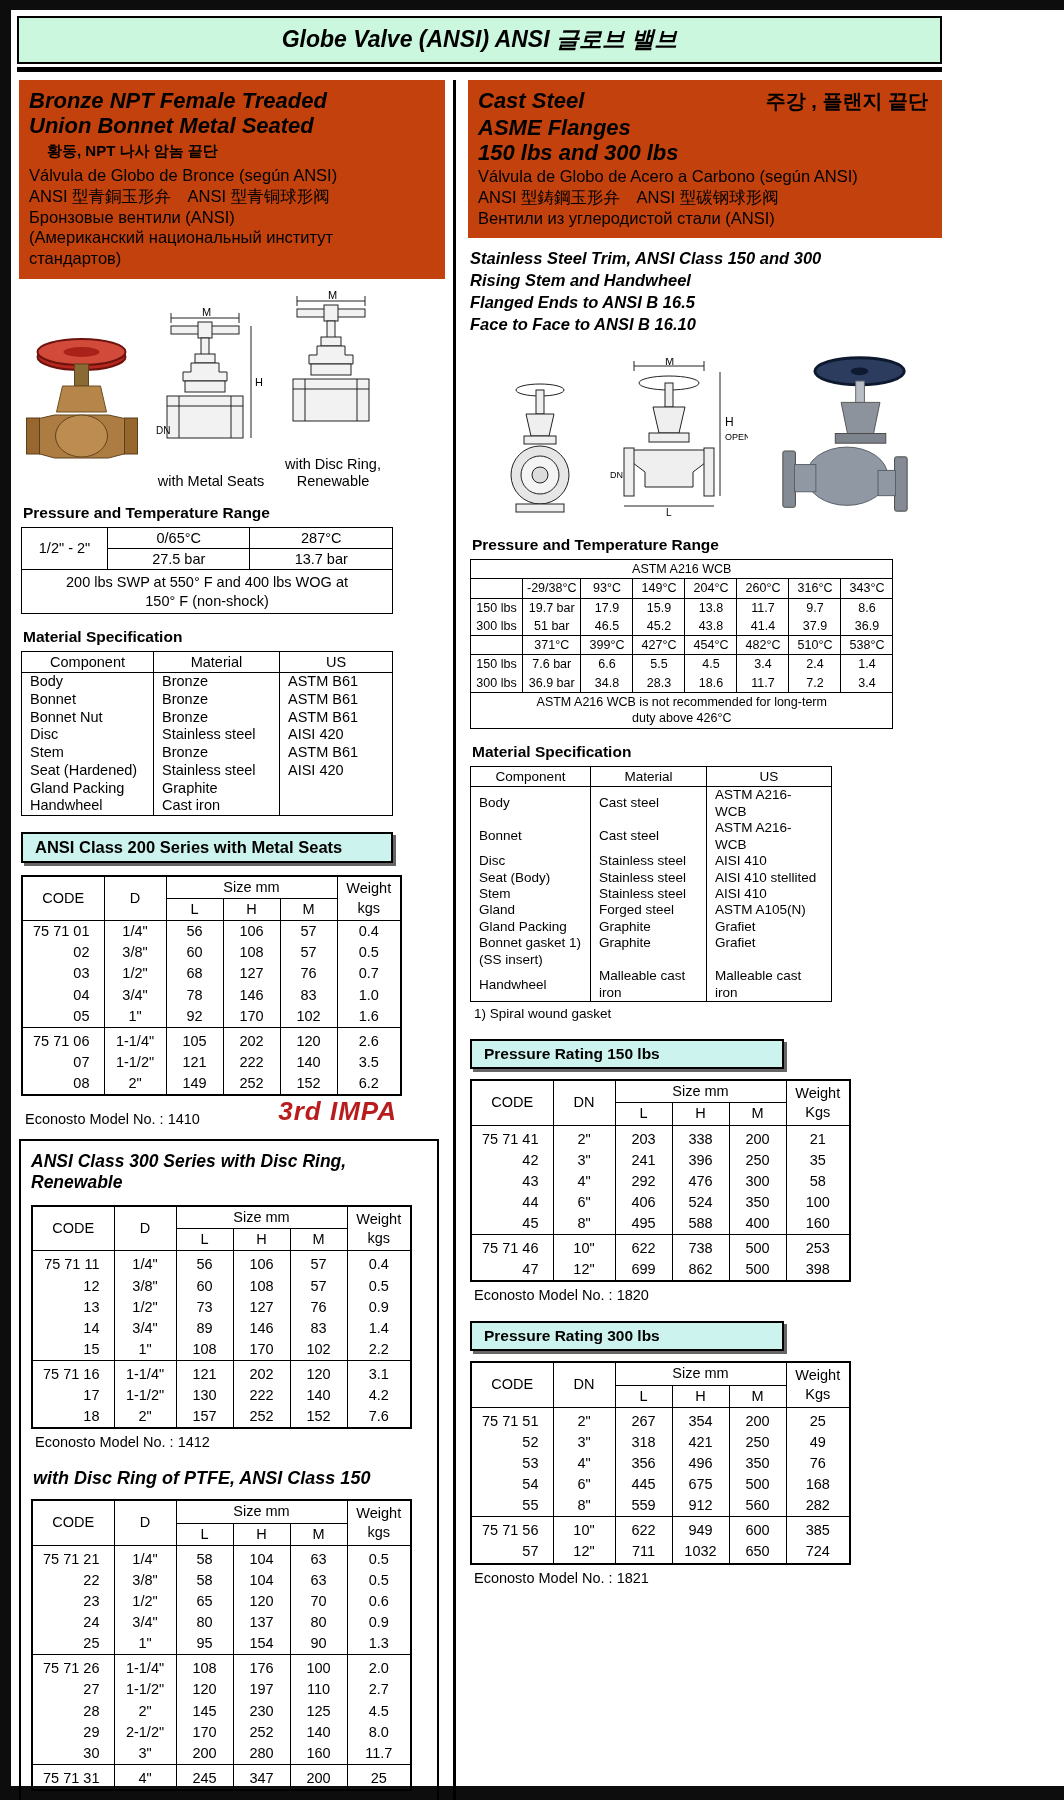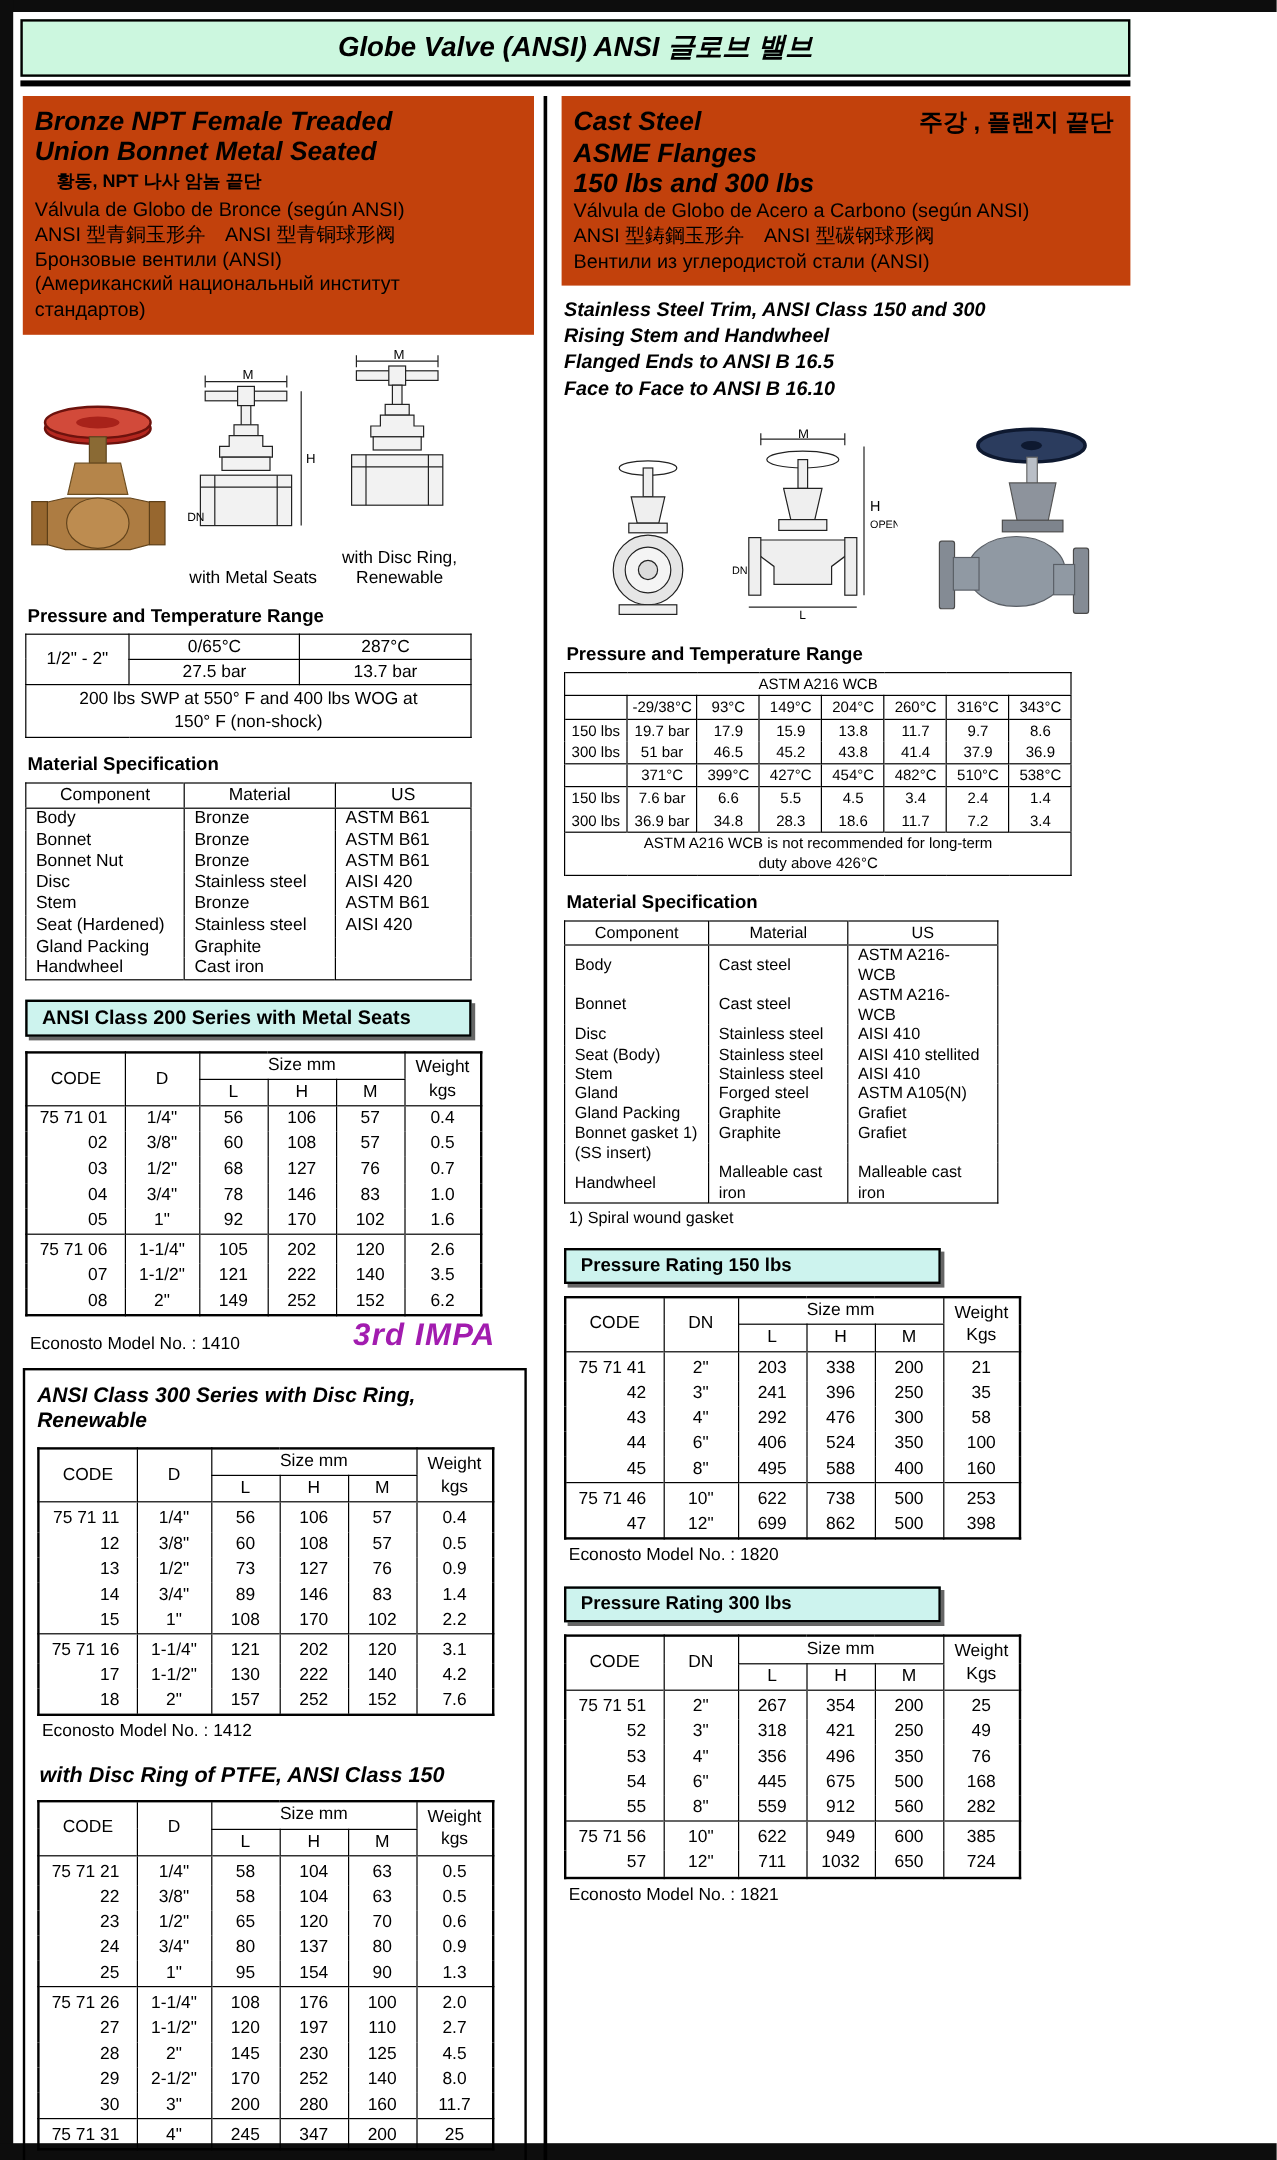--- a/index.html
+++ b/index.html
@@ -75,21 +75,21 @@
   .sz .c-size { border-bottom:1px solid #000; }
   .sz .c-code { width:82px; }
   .sz td.c-code { text-align:right; padding-right:14px; }
   .sz .c-d { width:62px; }
   .sz .c-lhm { width:57px; }
   .sz .c-w { width:64px; }
   .sz tr.group-start td { border-top:1.4px solid #000; padding-top:4px; }
   .model { font-size:14.5px; margin:5px 0 0 6px; }
 
   .model-row { display:flex; justify-content:space-between; align-items:flex-end; width:400px; }
-  .impa { font-size:26px; font-weight:bold; font-style:italic; color:#a21caf; letter-spacing:1px; margin-right:6px; }
+  .impa { font-size:26px; font-weight:bold; font-style:italic; color:#b91c1c; letter-spacing:1px; margin-right:22px; }
 
   .sec-box { border:2.5px solid #000; margin-top:12px; padding:8px 10px 14px 8px; width:420px; }
   .sec-box .box-head { font-size:17.5px; font-weight:bold; font-style:italic; margin:2px 0 12px 2px; }
   .ptfe-head { font-size:18px; font-weight:bold; font-style:italic; margin:18px 0 10px 4px; }
 
   
   .pt-right { border-collapse:collapse; border:1.5px solid #000; font-size:12.5px; text-align:center; margin-left:2px;padding-left:28px; }
   .pt-right th, .pt-right td { border-left:1px solid #000; padding:1px 4px; font-weight:normal; line-height:1.3; }
   .pt-right .astm-row th { border-bottom:1.2px solid #000; font-weight:normal; }
   .pt-right tbody.data { border-top:1.2px solid #000; }

